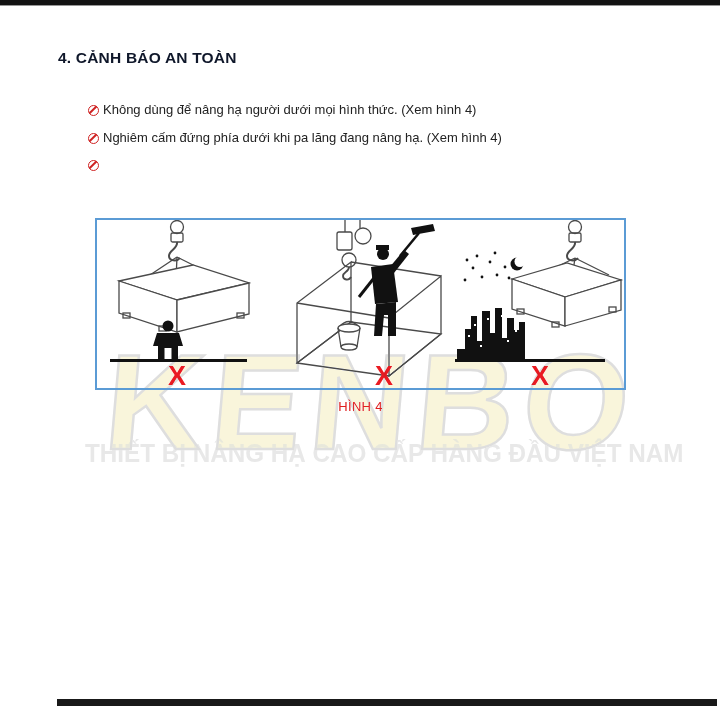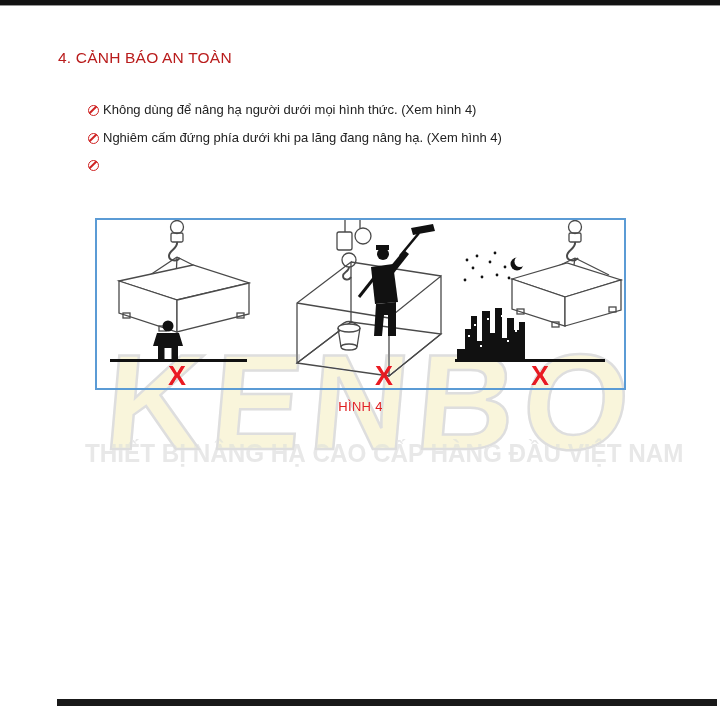--- a/index.html
+++ b/index.html
@@ -2,21 +2,21 @@
 <html><head>
 <meta charset="utf-8">
 <style>
   html,body{margin:0;padding:0;}
   body{
     width:720px;height:720px;position:relative;background:#ffffff;overflow:hidden;
     font-family:"Liberation Sans","DejaVu Sans",sans-serif;color:#1f1f1f;
   }
   .topbar{position:absolute;left:0;top:0;width:720px;height:5px;background:#121212;border-bottom:1px solid #969696;}
   .bottombar{position:absolute;left:57px;top:699px;width:660px;height:7px;background:#191919;}
-  .heading{position:absolute;left:58px;top:49px;font-size:15.5px;font-weight:normal;color:#b91c1c;letter-spacing:.2px;}
+  .heading{position:absolute;left:58px;top:49px;font-size:15.5px;font-weight:bold;color:#0f172a;letter-spacing:.2px;}
   ul.warnings{position:absolute;left:72px;top:84px;width:650px;margin:16px;padding:0;list-style:none;}
   ul.warnings li{position:relative;padding-left:15px;margin-bottom:8px;font-size:13px;line-height:1.5;color:#222;}
   .no-icon{position:absolute;left:0;top:5px;width:9px;height:9px;border:1.5px solid #cf2323;border-radius:50%;}
   .no-icon::before{content:"";position:absolute;left:-1px;top:3.2px;width:9.5px;height:1.6px;background:#cf2323;transform:rotate(-45deg);}
   .figure-box{position:absolute;left:95px;top:218px;width:527px;height:168px;border:2px solid #5b9bd5;background:#fff;}
   .figure-caption{position:absolute;left:95px;top:399px;width:531px;text-align:center;font-size:13px;font-weight:normal;color:#e02020;letter-spacing:.3px;}
   .wm-brand{
     position:absolute;left:106px;top:334px;z-index:6;pointer-events:none;
     font-size:136px;line-height:1;font-weight:bold;letter-spacing:8px;
     color:#f9f5db;-webkit-text-stroke:2.5px #dedede;

